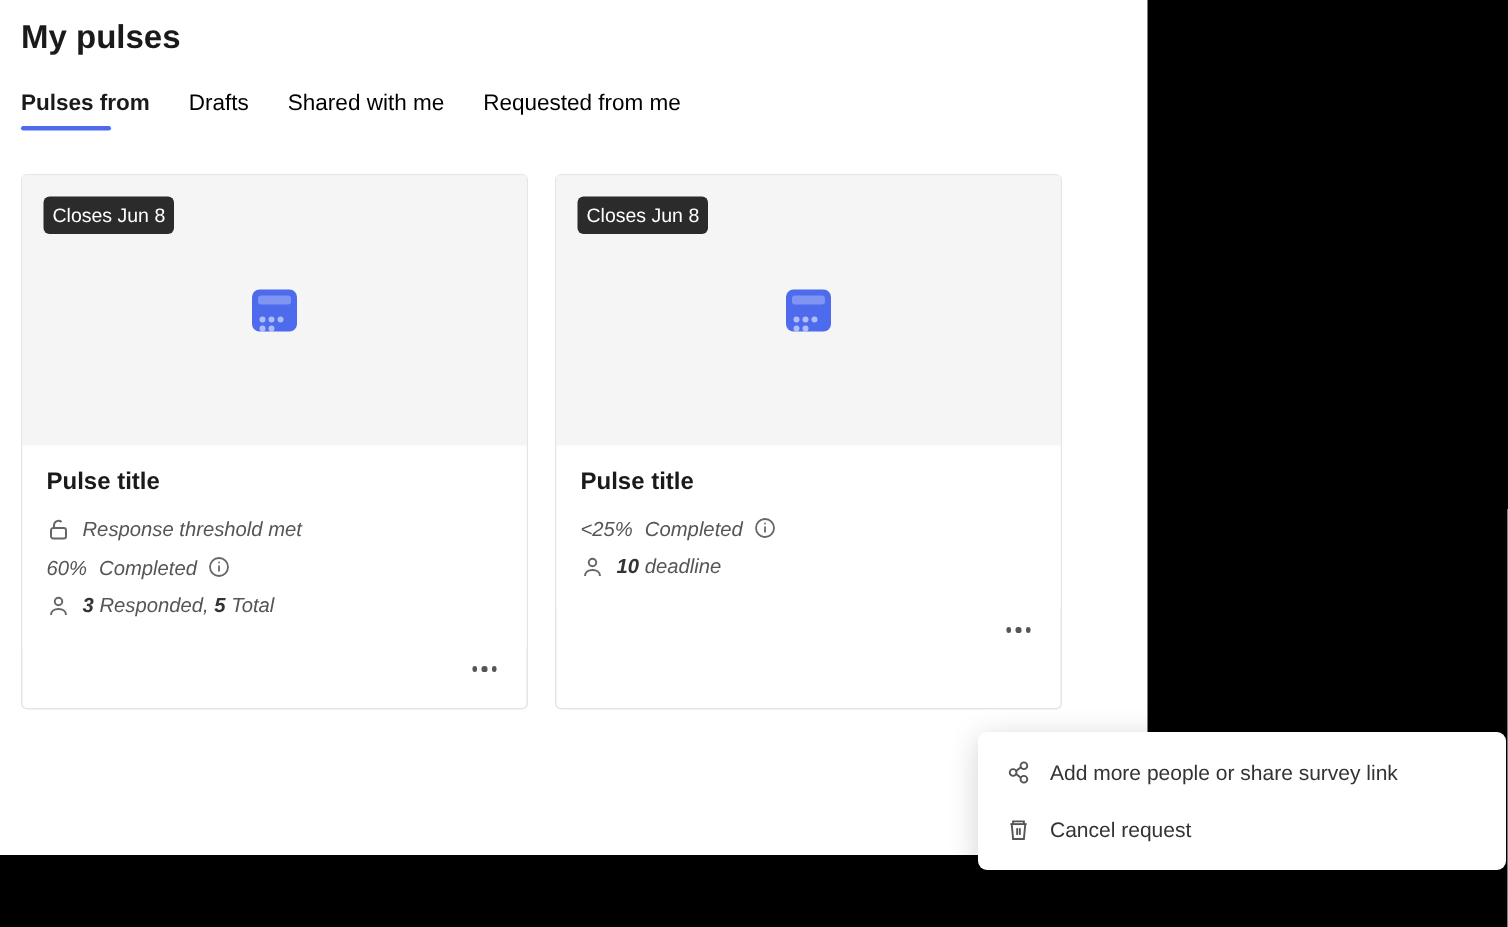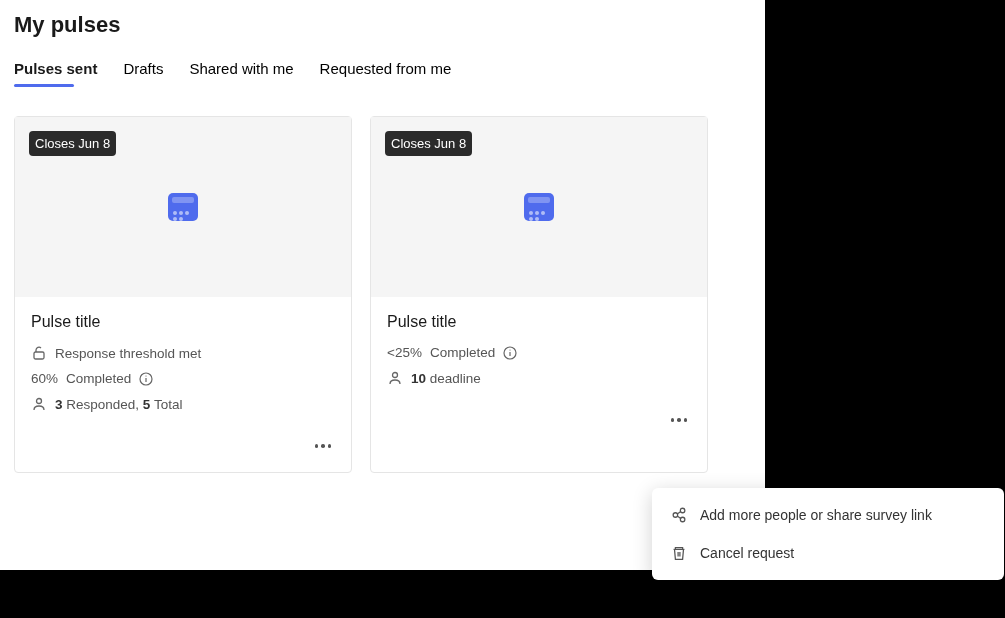--- a/index.html
+++ b/index.html
@@ -11,40 +11,40 @@
     .tab.active { color: #1a1a1a; font-weight: 600; }
     .tab.active::after { content: ''; position: absolute; bottom: -2px; left: 0; right: 0; height: 3px; background: #4f6bed; border-radius: 2px; width: 60px; }
     .cards { display: flex; gap: 18px; }
     .card { width: 338px; border: 1px solid #e5e5e5; border-radius: 4px; overflow: visible; display: flex; flex-direction: column; position: relative; }
     .card-hero { background: #f5f5f5; height: 180px; position: relative; display: flex; align-items: center; justify-content: center; }
     .badge { position: absolute; top: 14px; left: 14px; background: #2b2b2b; color: #fff; font-size: 13px; padding: 5px 6px; border-radius: 4px; }
     .pulse-icon { width: 30px; height: 28px; background: #4f6bed; border-radius: 5px; position: relative; }
     .pulse-icon::before { content: ''; position: absolute; top: 4px; left: 4px; right: 4px; height: 6px; background: rgba(255,255,255,0.28); border-radius: 2px; }
     .pulse-icon::after { content: ''; position: absolute; bottom: 6px; left: 5px; width: 4px; height: 4px; border-radius: 50%; background: #fff; box-shadow: 6px 0 0 #fff, 12px 0 0 #fff, 0 6px 0 #fff, 6px 6px 0 #fff; opacity: 0.55; }
     .card-body { padding: 16px 16px 10px 16px; background: #fff; }
-    .card-title { font-size: 16px; font-weight: 400; color: #1a1a1a; margin-bottom: 14px; }
-    .stat-row { display: flex; align-items: center; gap: 8px; font-size: 13.5px; color: #555; margin-bottom: 10px; }
+    .card-title { font-size: 16px; font-weight: 700; color: #1a1a1a; margin-bottom: 14px; }
+    .stat-row { display: flex; align-items: flex-start; gap: 8px; font-size: 13.5px; color: #555; margin-bottom: 10px; font-style: italic; }
     .stat-row svg { flex-shrink: 0; }
     .stat-row .pct { color: #555; font-weight: 400; }
     .stat-row b { color: #333; font-weight: 600; }
     .card-foot { display: flex; justify-content: flex-end; padding: 0 14px 12px 14px; }
     .more-btn { width: 28px; height: 28px; display: flex; align-items: center; justify-content: center; cursor: pointer; border-radius: 4px; }
     .more-btn span { width: 3.5px; height: 3.5px; background: #555; border-radius: 50%; margin: 0 1.5px; display: inline-block; }
     .menu { position: absolute; top: 488px; left: 652px; background: #fff; border-radius: 6px; box-shadow: 0 4px 20px rgba(0,0,0,0.18); padding: 8px 0; width: 352px; z-index: 10; }
     .menu-item { display: flex; align-items: center; gap: 12px; padding: 10px 18px; font-size: 14px; color: #333; cursor: pointer; }
     .menu-item svg { width: 18px; height: 18px; stroke: #555; fill: none; stroke-width: 1.4; }
   </style>
 </head>
 <body>
 
 <div class="app">
   <h1 class="page-title">My pulses</h1>
 
   <div class="tabs">
-    <div class="tab active">Pulses sent</div>
+    <div class="tab active">Pulses from</div>
     <div class="tab">Drafts</div>
     <div class="tab">Shared with me</div>
     <div class="tab">Requested from me</div>
   </div>
 
   <div class="cards">
 
     <div class="card">
       <div class="card-hero">
         <div class="badge">Closes Jun 8</div>

